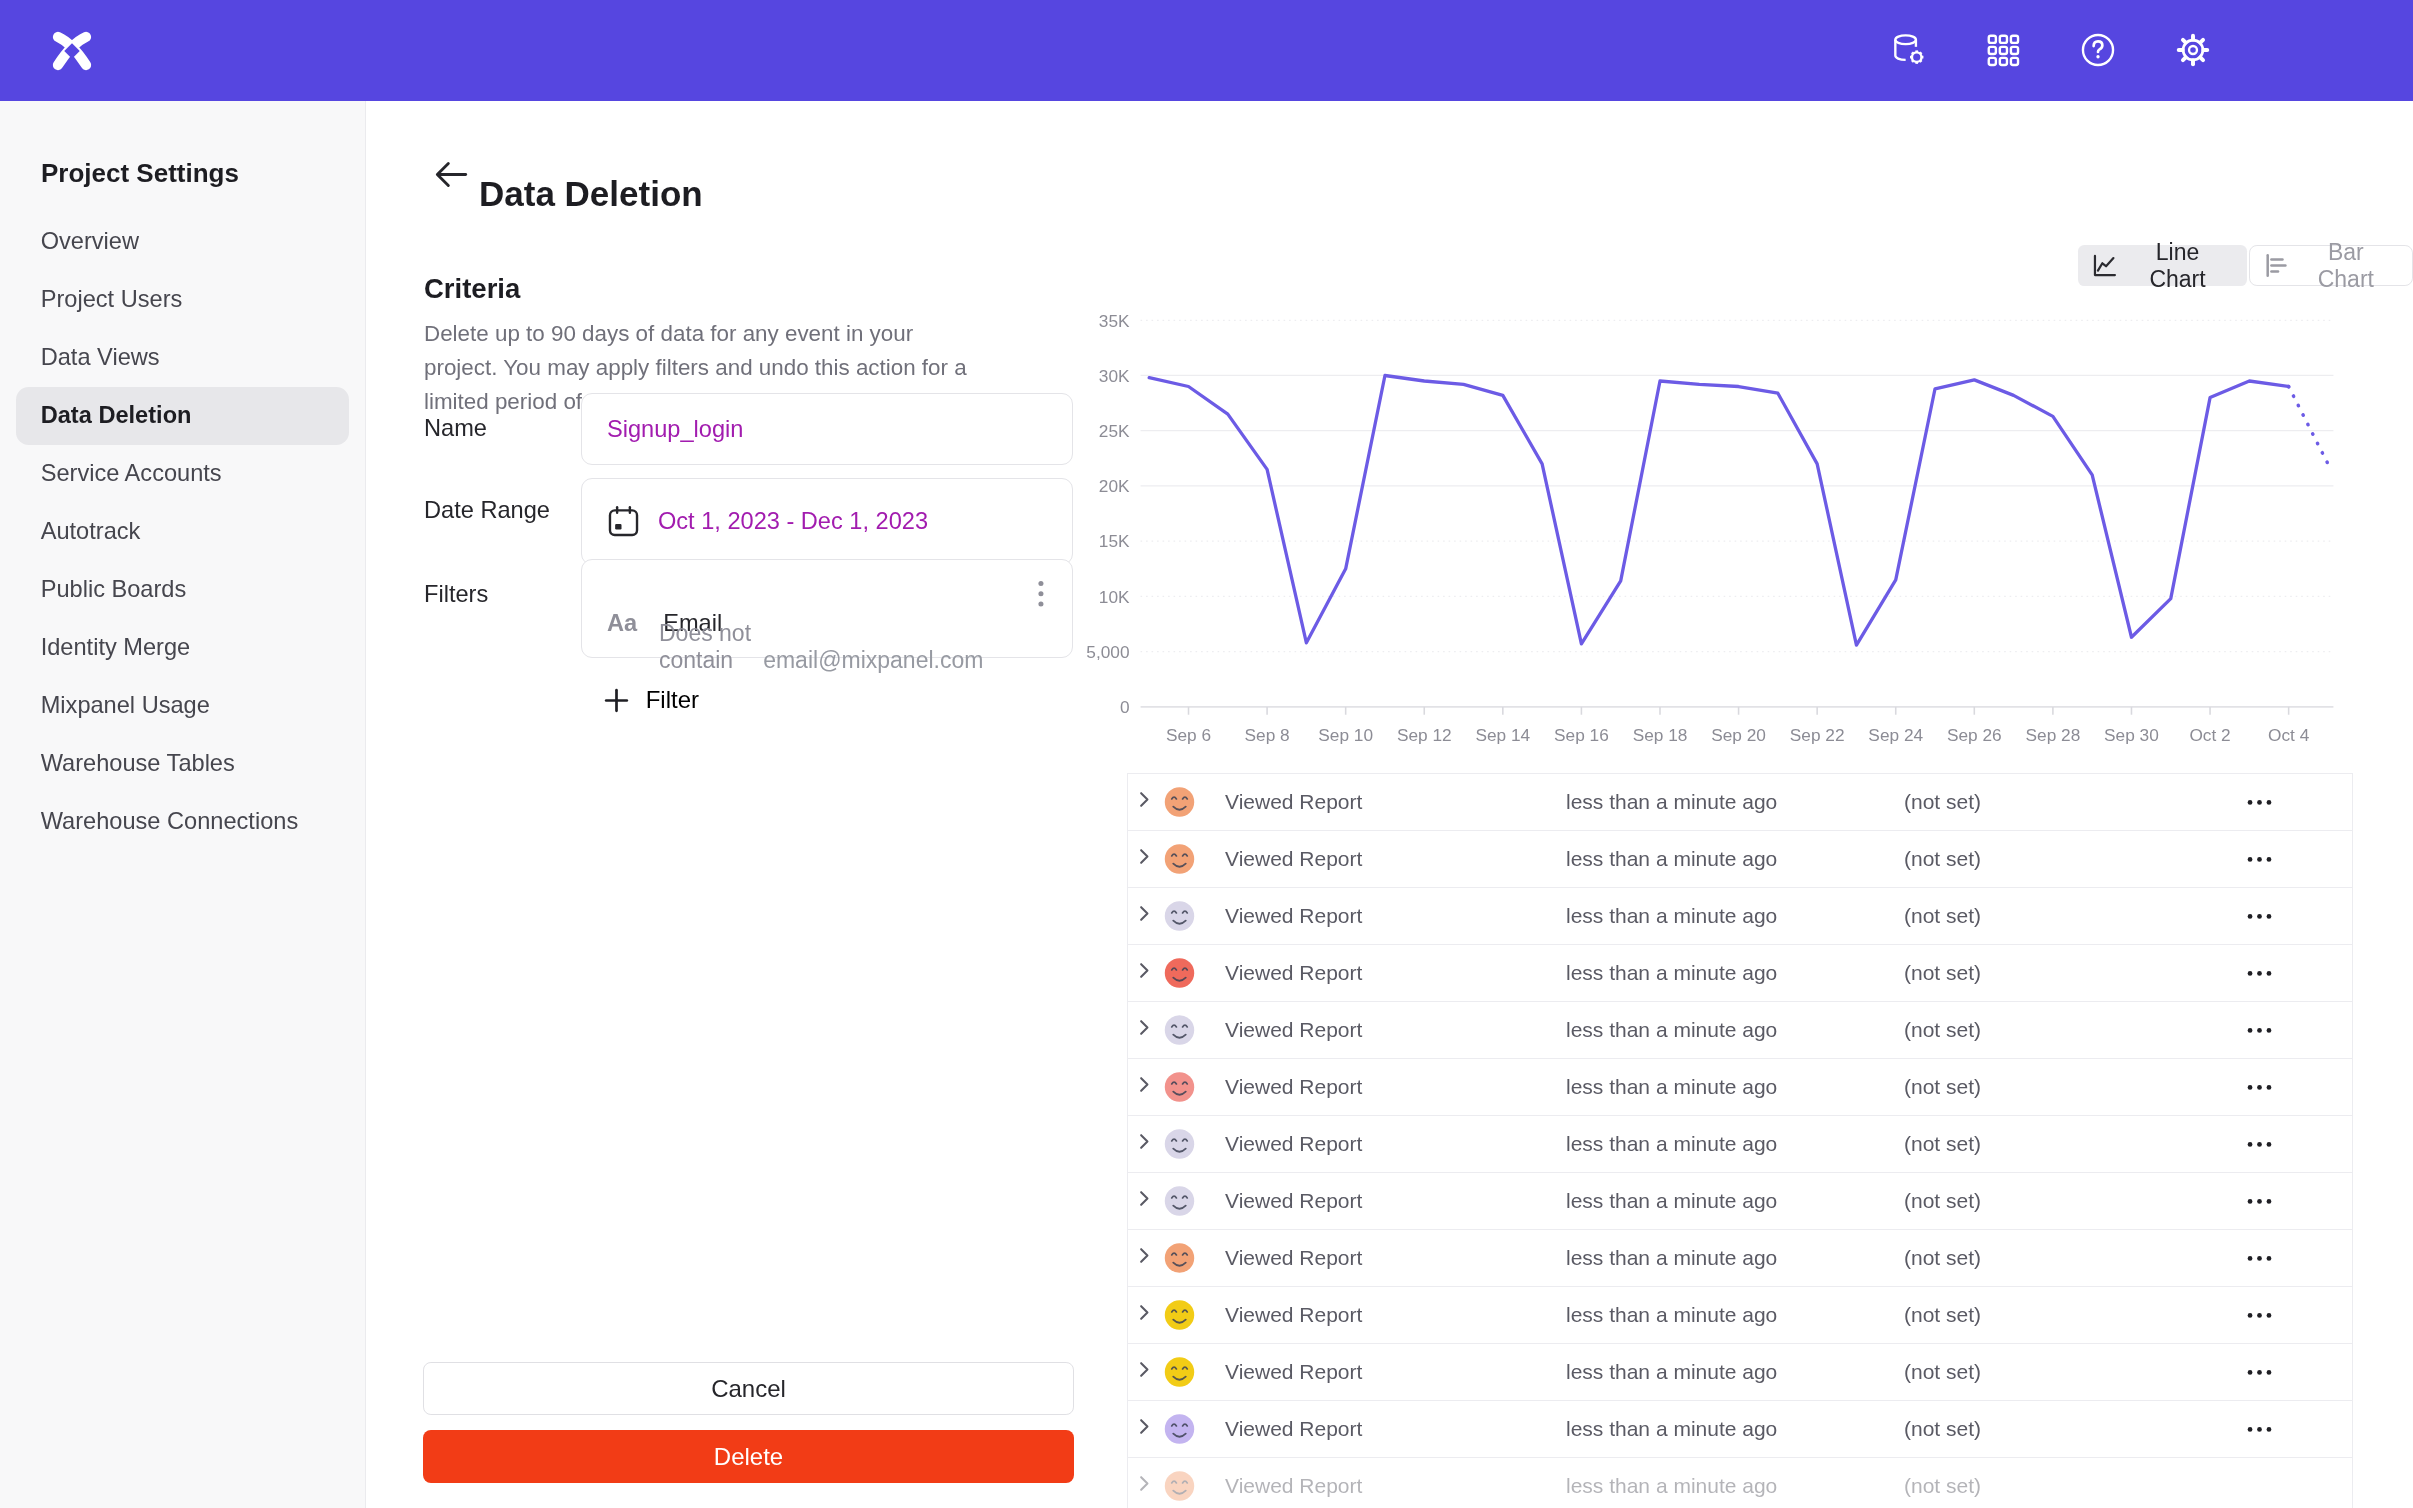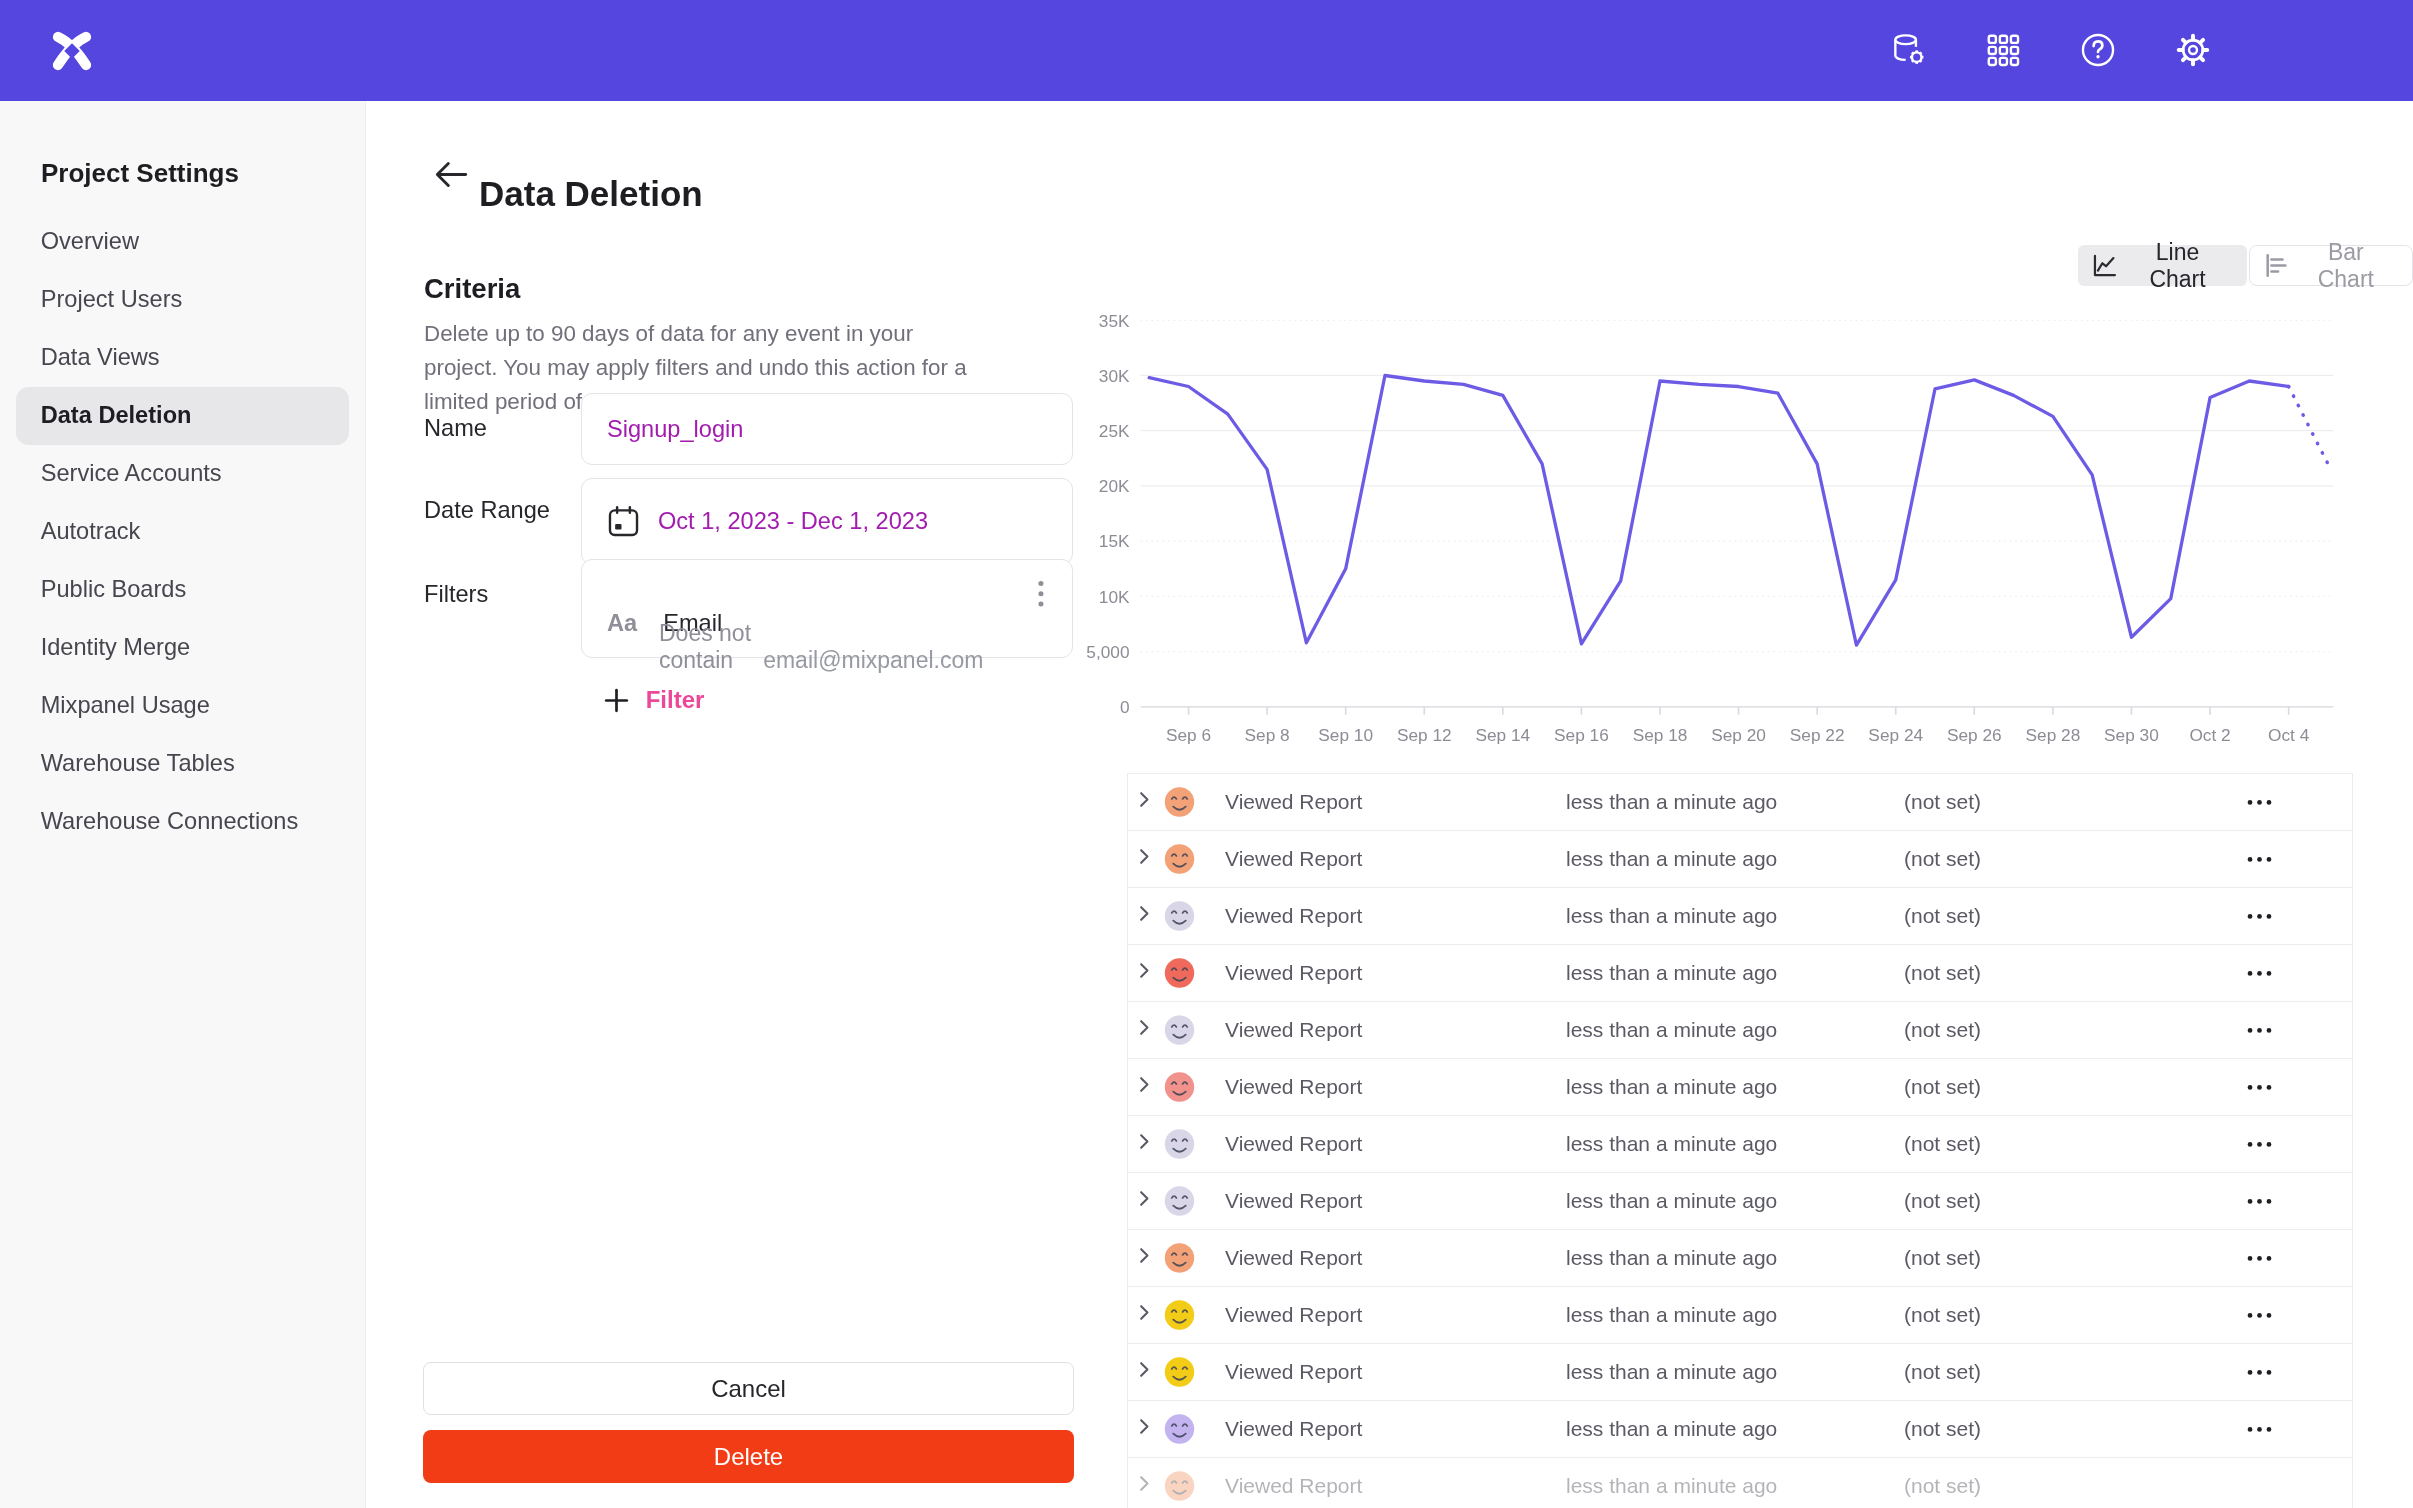--- a/index.html
+++ b/index.html
@@ -36,21 +36,21 @@
   .input-text{font-size:23.6px;color:#a21caf;}
   .filter-card{position:absolute;left:581px;top:559px;width:492px;height:99px;box-sizing:border-box;
                background:#fff;border:1.6px solid #e4e4e8;border-radius:11px;}
   .filter-line1{position:absolute;left:25px;top:17.3px;display:flex;align-items:center;gap:26px;margin-top:33px;}
   .filter-type{font-size:23.6px;color:#8f8f99;font-weight:bold;}
   .filter-prop{font-size:23.6px;color:#26262b;}
   .kebab-btn{position:absolute;right:17.3px;top:17.3px;width:28px;height:35px;border:none;background:transparent;cursor:pointer;padding:0;}
   .filter-line2{position:absolute;left:77px;top:60px;font-size:23px;color:#8f8f99;}
   .filter-value{margin-left:30px;color:#979aa2;}
   .add-filter{position:absolute;left:597px;top:685px;display:flex;align-items:center;gap:15.7px;
-              border:none;background:transparent;cursor:pointer;font-size:24px;color:#ec4899;font-weight:700;text-align:center;}
+              border:none;background:transparent;cursor:pointer;font-size:24px;color:#000000;font-weight:400;text-align:center;}
   .btn-cancel{position:absolute;left:423px;top:1362px;width:651px;height:53px;background:#ffffff;
               border:1.6px solid #e0e0e4;border-radius:7.9px;font-size:24px;color:#26262b;cursor:pointer;
               font-family:"Liberation Sans",sans-serif;}
   .btn-delete{position:absolute;left:423px;top:1430px;width:651px;height:53px;background:#f23c16;
               border:none;border-radius:7.9px;font-size:24px;color:#ffffff;font-weight:500;cursor:pointer;
               font-family:"Liberation Sans",sans-serif;}
 
   
   .toggle-group{position:absolute;left:2078px;top:245px;display:flex;}
   .toggle-btn{display:flex;align-items:center;gap:11px;height:41px;box-sizing:border-box;

